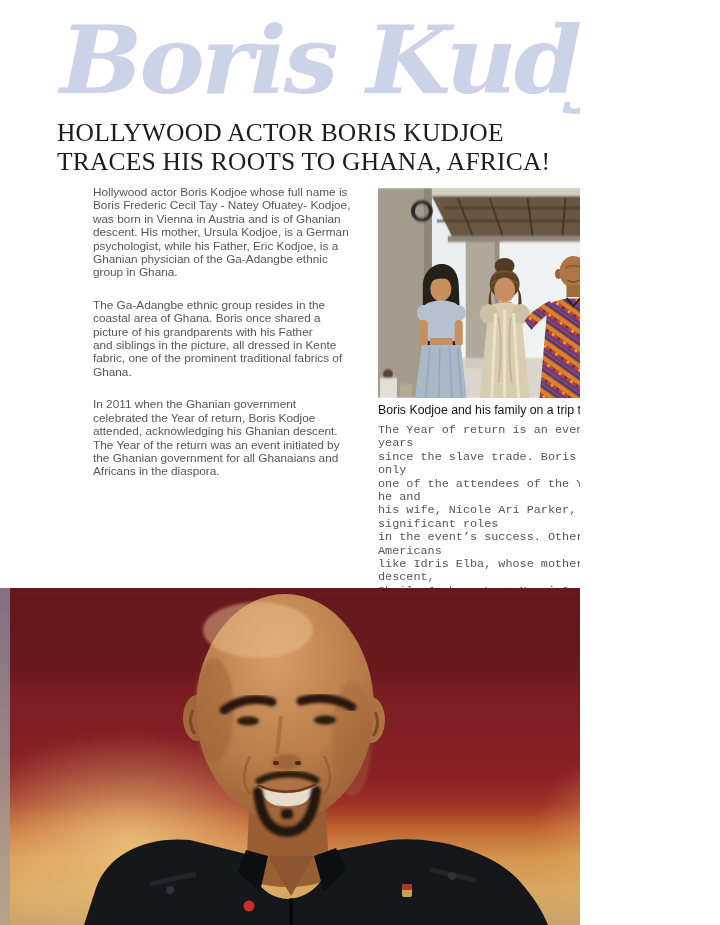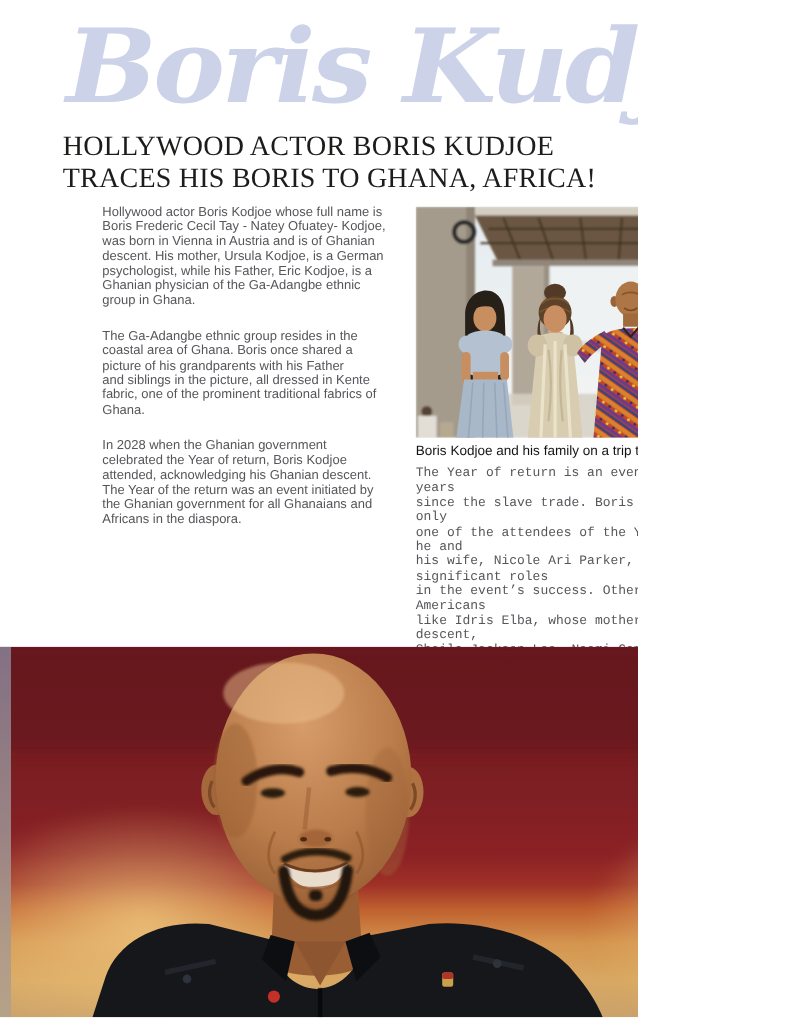--- a/index.html
+++ b/index.html
@@ -37,38 +37,38 @@
 </style>
 </head>
 <body>
 
 <div id="page">
 
   <div class="watermark">Boris Kudjoe</div>
 
   <div class="headline">
     <div>HOLLYWOOD ACTOR BORIS KUDJOE</div>
-    <div>TRACES HIS BORIS TO GHANA, AFRICA!</div>
+    <div>TRACES HIS ROOTS TO GHANA, AFRICA!</div>
   </div>
 
   <div class="col-left">
     <p class="body-par">Hollywood actor Boris Kodjoe whose full name is
 Boris Frederic Cecil Tay - Natey Ofuatey- Kodjoe,
 was born in Vienna in Austria and is of Ghanian
 descent. His mother, Ursula Kodjoe, is a German
 psychologist, while his Father, Eric Kodjoe, is a
 Ghanian physician of the Ga-Adangbe ethnic
 group in Ghana.</p>
     <p class="body-par">The Ga-Adangbe ethnic group resides in the
 coastal area of Ghana. Boris once shared a
 picture of his grandparents with his Father
 and siblings in the picture, all dressed in Kente
 fabric, one of the prominent traditional fabrics of
 Ghana.</p>
-    <p class="body-par">In 2028 when the Ghanian government
+    <p class="body-par">In 2011 when the Ghanian government
 celebrated the Year of return, Boris Kodjoe
 attended, acknowledging his Ghanian descent.
 The Year of the return was an event initiated by
 the Ghanian government for all Ghanaians and
 Africans in the diaspora.</p>
   </div>
 
   <div class="col-right">
 
     <svg class="photo-family" viewBox="0 0 335 210" preserveAspectRatio="none" xmlns="http://www.w3.org/2000/svg">

